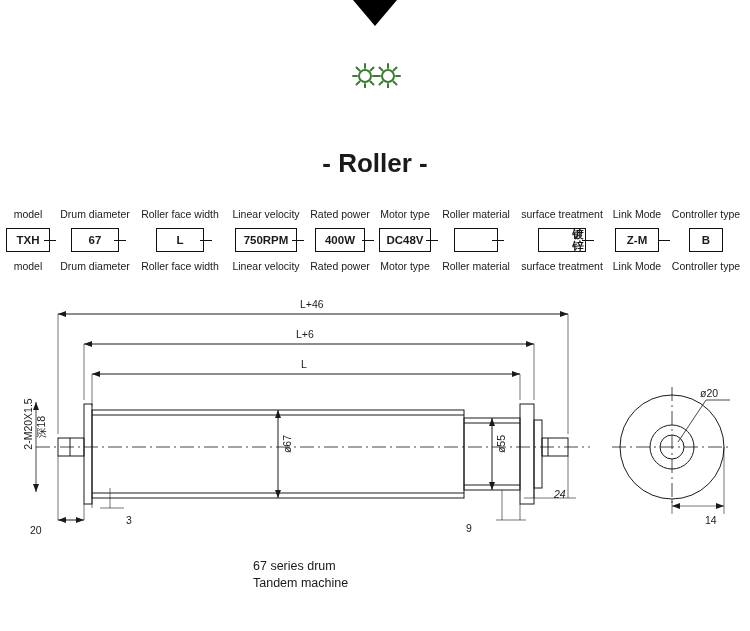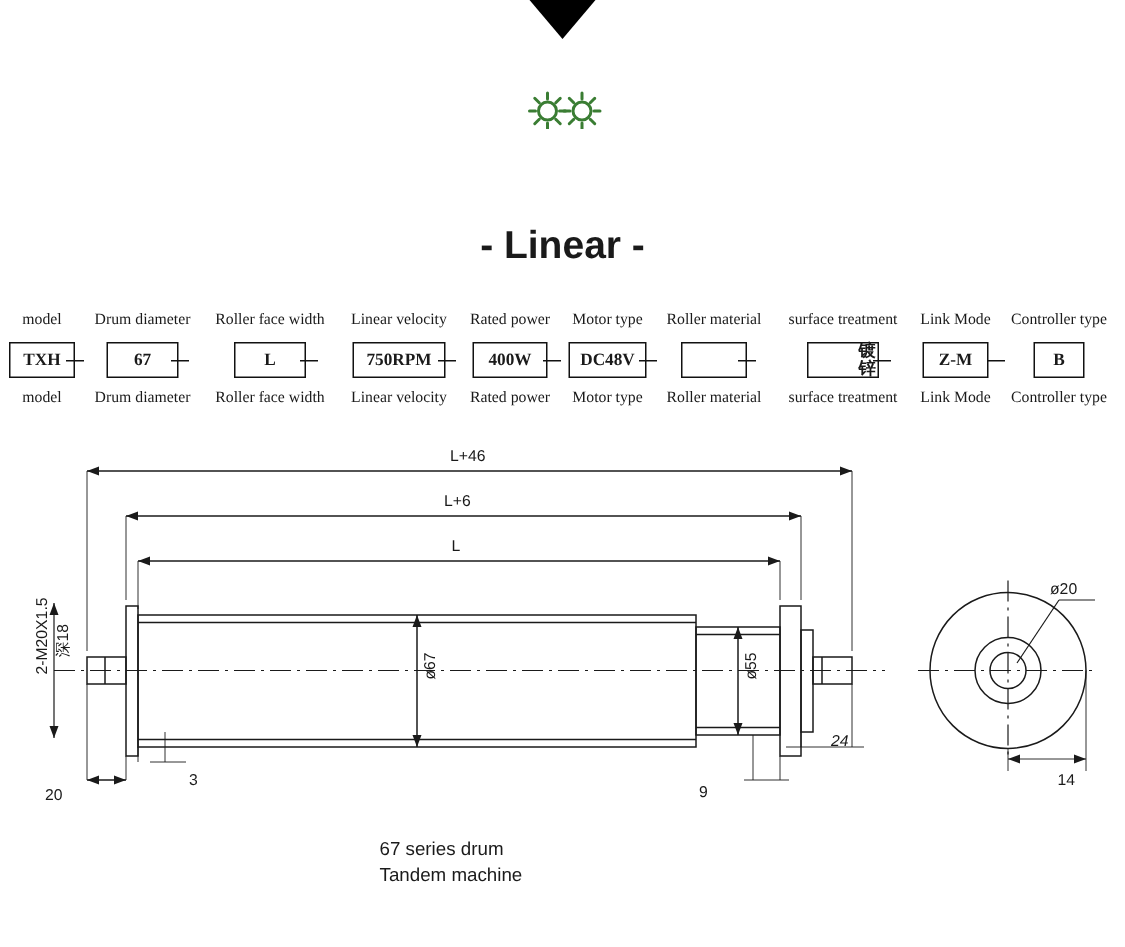--- a/index.html
+++ b/index.html
@@ -25,21 +25,21 @@
     text-align:center;
     font-family:"Liberation Serif", serif;
     font-weight:bold;font-size:30px;letter-spacing:.5px;
   }
   .title .gear-wrap{display:inline-block;vertical-align:middle;margin-left:4px;}
   .subtitle{
     position:absolute;top:148px;left:0;width:750px;
     text-align:center;font-weight:bold;font-size:26px;
   }
   
-  .codebar{position:absolute;top:208px;left:0;width:742px;height:78px;font-family:Liberation Serif, serif;}
+  .codebar{position:absolute;top:208px;left:0;width:742px;height:78px;}
   .code-headrow,.code-boxrow,.code-footrow{
     position:absolute;left:0;width:750px;height:auto;
     display:flex;flex-direction:row;
   }
   .code-headrow{top:0;}
   .code-boxrow{top:20px;}
   .code-footrow{top:52px;}
   .ccell{
     flex:0 0 auto;
     text-align:center;
@@ -102,21 +102,21 @@
           <line x1="28.5" y1="5.5" x2="31.5" y2="8.5"></line>
           <line x1="42.5" y1="19.5" x2="45.5" y2="22.5"></line>
           <line x1="45.5" y1="5.5" x2="42.5" y2="8.5"></line>
           <line x1="31.5" y1="19.5" x2="28.5" y2="22.5"></line>
         </g>
       </g>
     </svg>
   </span>
 </div>
 
-<div class="subtitle">-  Linear  -</div>
+<div class="subtitle">-  Roller  -</div>
 
 <div class="codebar">
 
   <div class="code-headrow">
     <div class="ccell" style="width:56px;">model</div>
     <div class="ccell" style="width:78px;">Drum diameter</div>
     <div class="ccell" style="width:92px;">Roller face width</div>
     <div class="ccell" style="width:80px;">Linear velocity</div>
     <div class="ccell" style="width:68px;">Rated power</div>
     <div class="ccell" style="width:62px;">Motor type</div>

